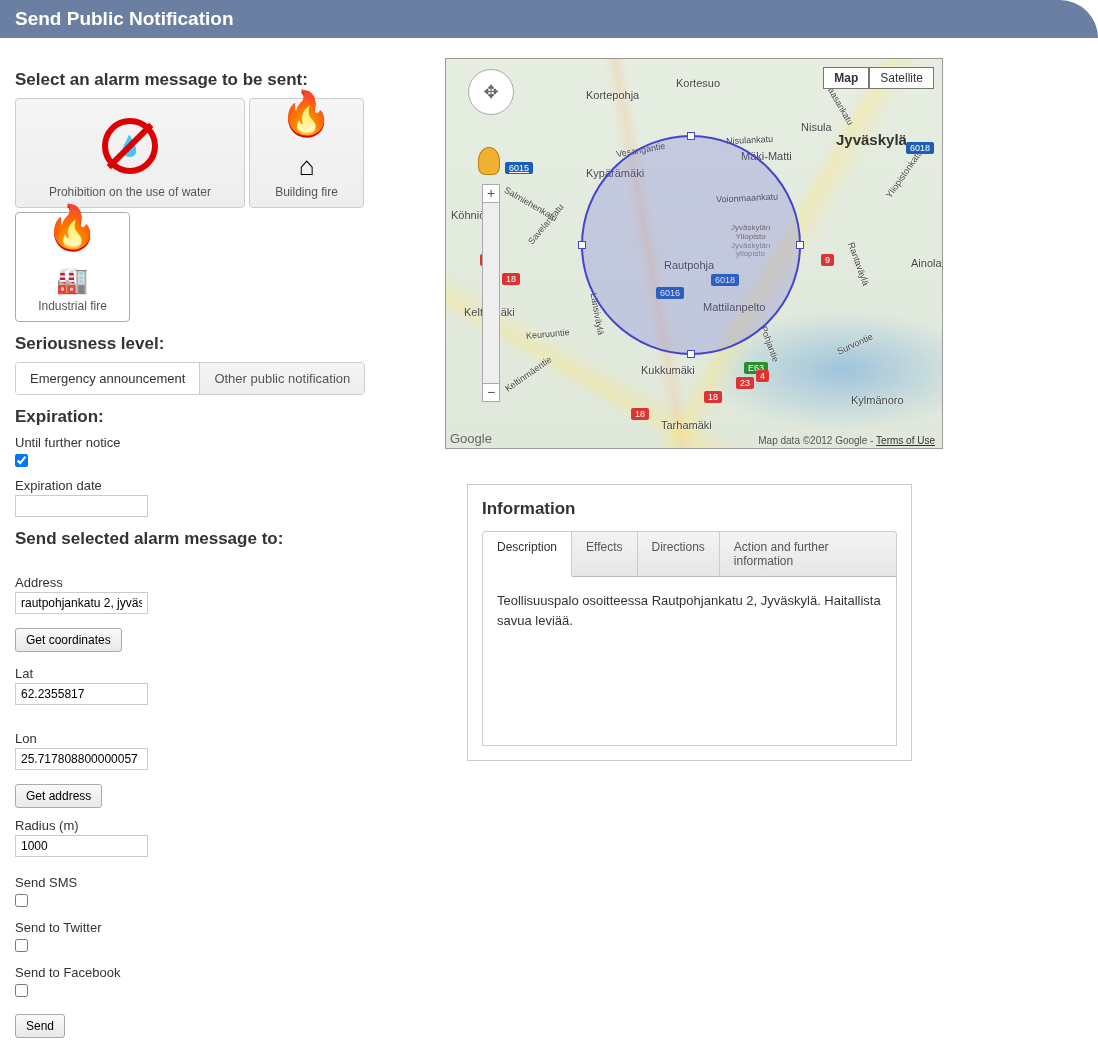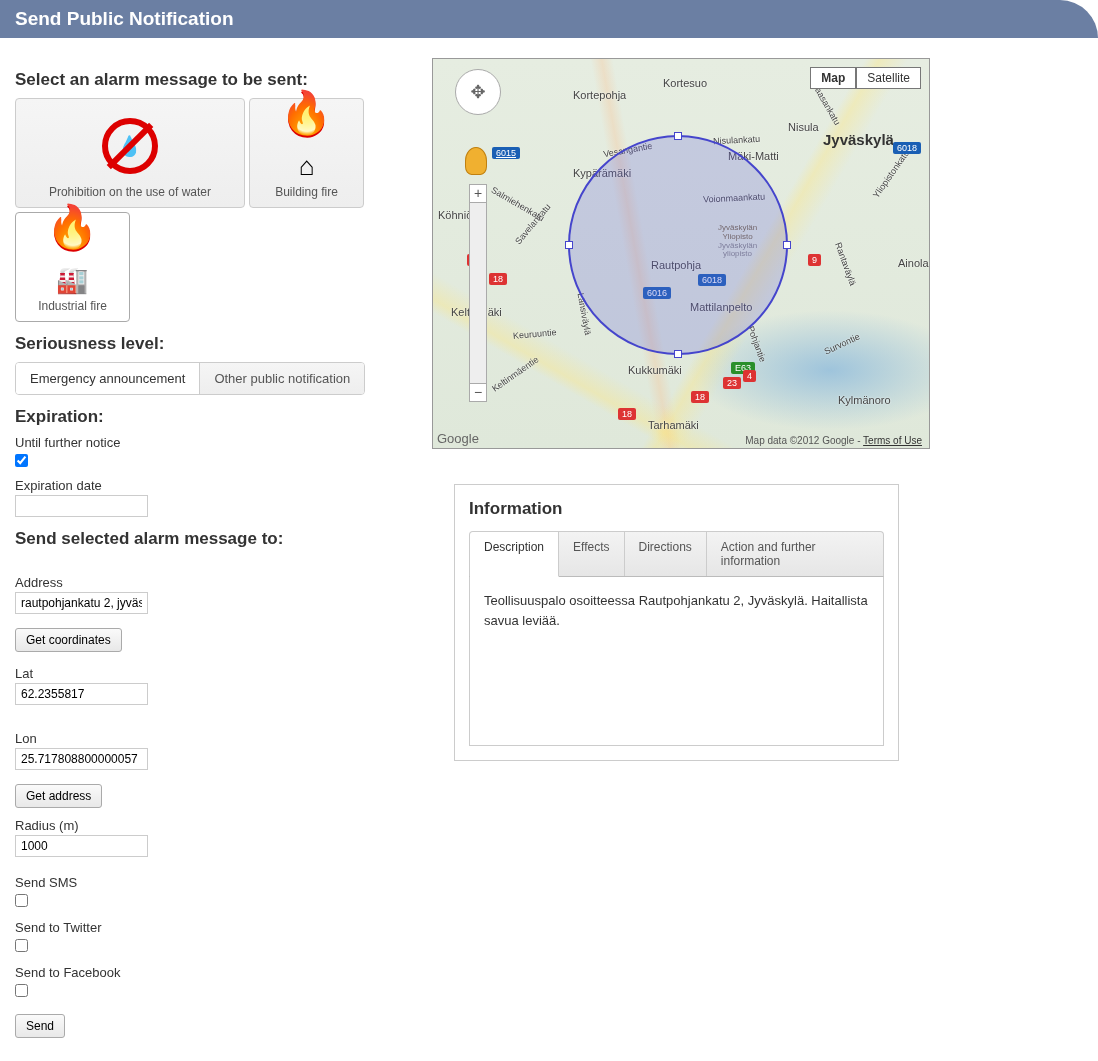--- a/index.html
+++ b/index.html
@@ -1,18 +1,18 @@
 <!DOCTYPE html>
 <html><head>
 <meta charset="utf-8">
 <style>
 * { box-sizing: border-box; margin: 0; padding: 0; }
 body { font-family: Verdana, Geneva, sans-serif; font-size: 13px; color: #333; background: #fff; }
 .header { background: #6b7fa3; color: #fff; padding: 8px 15px; font-size: 19px; font-weight: bold; border-radius: 0 50px 0 0; margin-bottom: 20px; }
-.container { display: flex; gap: 17px; padding: 0 15px; }
+.container { display: flex; gap: 30px; padding: 0 15px; }
 .left-panel { width: 400px; }
 .right-panel { flex: 1; }
 h3 { font-size: 17px; font-weight: bold; color: #333; margin: 12px 0 8px 0; }
 .alarm-boxes { display: flex; flex-wrap: wrap; gap: 4px; }
 .alarm-box { border: 1px solid #ccc; background: linear-gradient(#f5f5f5, #eee); width: 115px; height: 110px; display: flex; flex-direction: column; align-items: center; justify-content: flex-end; padding: 8px; font-size: 12px; color: #555; text-align: center; cursor: pointer; border-radius: 4px; }
 .alarm-box.wide { width: 230px; }
 .alarm-box.selected { background: #fff; border: 1px solid #aaa; }
 .alarm-icon { flex: 1; display: flex; align-items: center; justify-content: center; font-size: 42px; }
 .seriousness-toggle { display: flex; border: 1px solid #ccc; border-radius: 4px; overflow: hidden; width: fit-content; }
 .seriousness-btn { padding: 8px 14px; background: linear-gradient(#f5f5f5, #eee); color: #555; cursor: pointer; font-size: 13px; }
@@ -186,21 +186,21 @@
 
       <div style="position:absolute;top:165px;left:285px;font-size:8px;line-height:1.1;color:#7a6a4a;text-align:center;">
         <div>Jyväskylän</div>
           <div>Yliopisto</div>
         <div style="color:#888;">Jyväskylän</div>
           <div style="color:#888;">yliopisto</div>
       </div>
 
       <div class="map-city" style="top:72px;left:390px;">Jyväskylä</div>
 
-      <div class="map-road-shield blue" style="top:88px;left:59px;text-decoration:underline;">6015</div>
+      <div class="map-road-shield blue" style="top:103px;left:59px;text-decoration:underline;">6015</div>
       <div class="map-road-shield blue" style="top:83px;left:460px;">6018</div>
       <div class="map-road-shield blue" style="top:215px;left:265px;">6018</div>
       <div class="map-road-shield blue" style="top:228px;left:210px;">6016</div>
       <div class="map-road-shield" style="top:195px;left:34px;">23</div>
       <div class="map-road-shield" style="top:214px;left:56px;">18</div>
       <div class="map-road-shield" style="top:349px;left:185px;">18</div>
       <div class="map-road-shield" style="top:332px;left:258px;">18</div>
       <div class="map-road-shield" style="top:318px;left:290px;">23</div>
       <div class="map-road-shield green" style="top:303px;left:298px;">E63</div>
       <div class="map-road-shield" style="top:195px;left:375px;">9</div>

